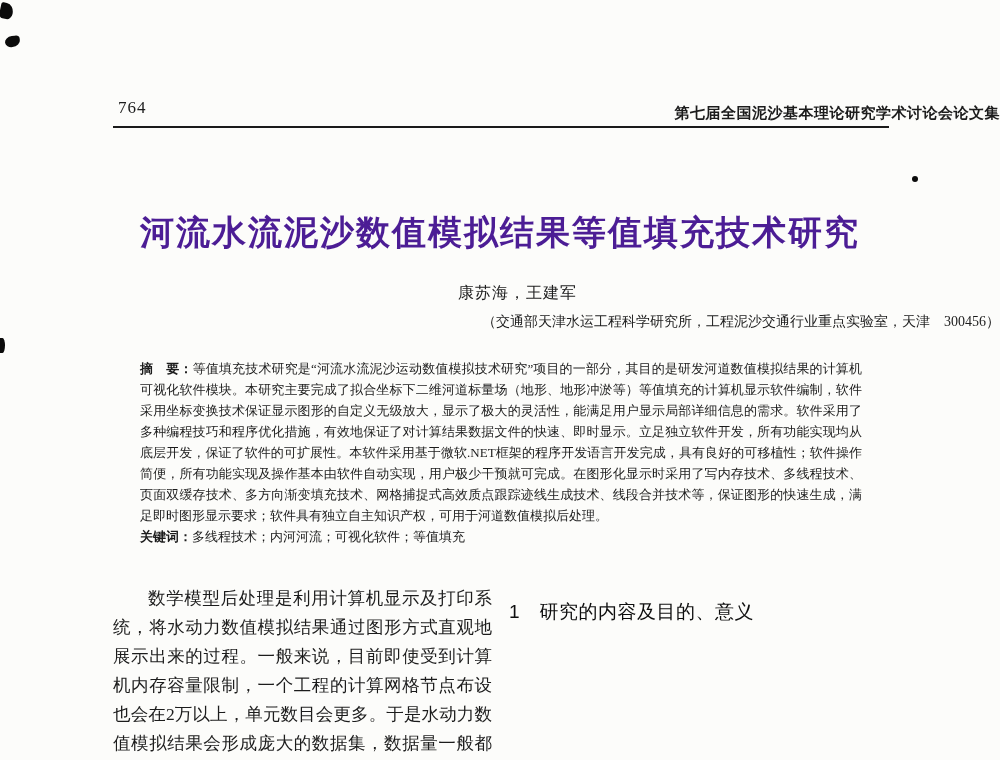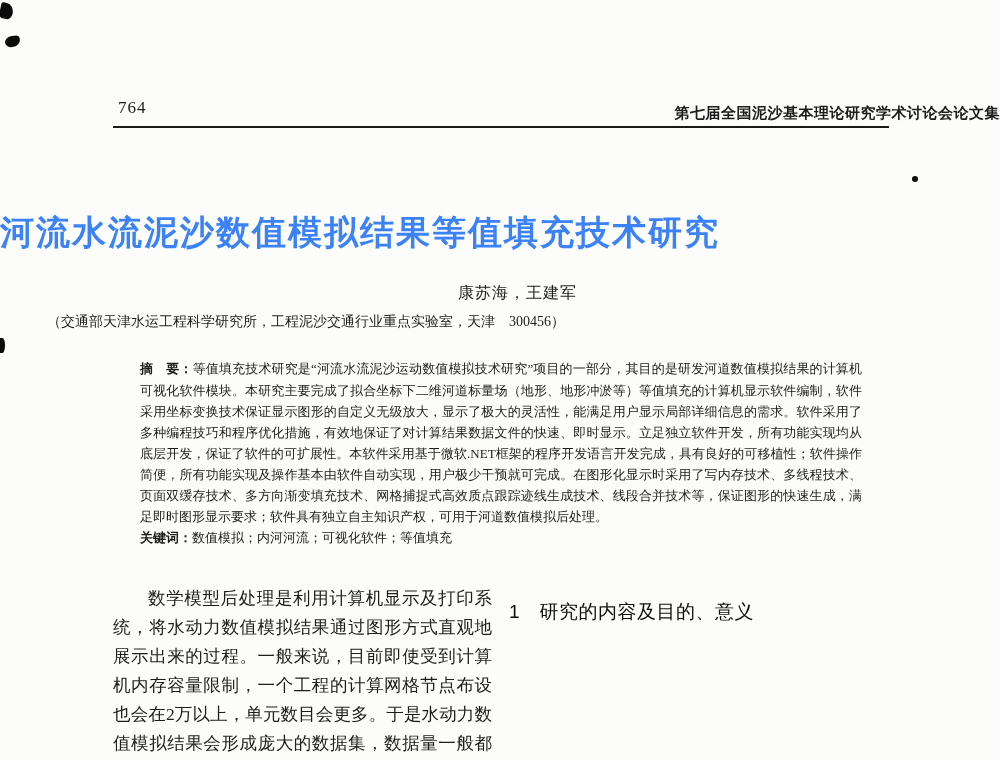--- a/index.html
+++ b/index.html
@@ -29,43 +29,43 @@
     text-align: right;
     font-size: 15px; font-weight: bold; letter-spacing: 0.5px;
   }
   .headrule {
     position: absolute; left: 113px; width: 776px; top: 126px;
     height: 2px; background: #1a1a1a;
   }
 
   .title {
     position: absolute; left: 0; right: 0; top: 210px;
-    margin: 0; 
+    margin: 0; text-align: center;
     font-family: "Liberation Sans", "DejaVu Sans", sans-serif;
     font-size: 34px; font-weight: bold; letter-spacing: 2px;
-    color: #3b82f6;
+    color: #4c1d95;
   }
   .authors {
     position: absolute; left: 0; right: 0; top: 283px;
     text-align: center; font-size: 16px; letter-spacing: 1px; margin-left: 35px;
   }
   .affil {
     position: absolute; left: 0; right: 0; top: 313px;
-    text-align: left; font-size: 14px; padding-left: 47px;
+    text-align: right; font-size: 14px; padding-left: 47px;
   }
 
   .abstract {
     position: absolute; left: 140px; width: 722px; top: 358px;
     font-size: 13px; line-height: 21px;
     text-align: justify;
   }
   .abstract p { margin: 0; }
   .abs-label, .kw-label {
     font-weight: bold;
-    font-family: Liberation Mono, monospace;
+    font-family: Liberation Sans, sans-serif;
   }
 
   .col {
     position: absolute; top: 584px; width: 379px;
     font-size: 17.5px; line-height: 29px;
     text-align: justify;
   }
   .col p { margin: 0; }
   .col .indent { text-indent: 2em; }
   .col-left { left: 113px; }
@@ -91,21 +91,21 @@
   <div class="pagenum">764</div>
   <div class="running-header">第七届全国泥沙基本理论研究学术讨论会论文集</div>
   <div class="headrule"></div>
 
   <h1 class="title">河流水流泥沙数值模拟结果等值填充技术研究</h1>
   <div class="authors">康苏海，王建军</div>
   <div class="affil">（交通部天津水运工程科学研究所，工程泥沙交通行业重点实验室，天津　300456）</div>
 
   <div class="abstract">
     <p><span class="abs-label">摘　要：</span><span>等值填充技术研究是“河流水流泥沙运动数值模拟技术研究”项目的一部分，其目的是研发河道数值模拟结果的计算机可视化软件模块。本研究主要完成了拟合坐标下二维河道标量场（地形、地形冲淤等）等值填充的计算机显示软件编制，软件采用坐标变换技术保证显示图形的自定义无级放大，显示了极大的灵活性，能满足用户显示局部详细信息的需求。软件采用了多种编程技巧和程序优化措施，有效地保证了对计算结果数据文件的快速、即时显示。立足独立软件开发，所有功能实现均从底层开发，保证了软件的可扩展性。本软件采用基于微软.NET框架的程序开发语言开发完成，具有良好的可移植性；软件操作简便，所有功能实现及操作基本由软件自动实现，用户极少干预就可完成。在图形化显示时采用了写内存技术、多线程技术、页面双缓存技术、多方向渐变填充技术、网格捕捉式高效质点跟踪迹线生成技术、线段合并技术等，保证图形的快速生成，满足即时图形显示要求；软件具有独立自主知识产权，可用于河道数值模拟后处理。</span></p>
-    <p><span class="kw-label">关键词：</span><span>数值模拟；内河河流；可视化软件；等值填充</span></p>
+    <p><span class="kw-label">关键词：</span><span>多线程技术；内河河流；可视化软件；等值填充</span></p>
   </div>
 
   <div class="col col-left">
     <p class="indent">数学模型后处理是利用计算机显示及打印系统，将水动力数值模拟结果通过图形方式直观地展示出来的过程。一般来说，目前即使受到计算机内存容量限制，一个工程的计算网格节点布设也会在2万以上，单元数目会更多。于是水动力数值模拟结果会形成庞大的数据集，数据量一般都会在几十兆到几百兆甚至更多。</p>
   </div>
 
   <div class="col col-right">
     <h2 class="section-heading">1　研究的内容及目的、意义</h2>
   </div>
 

